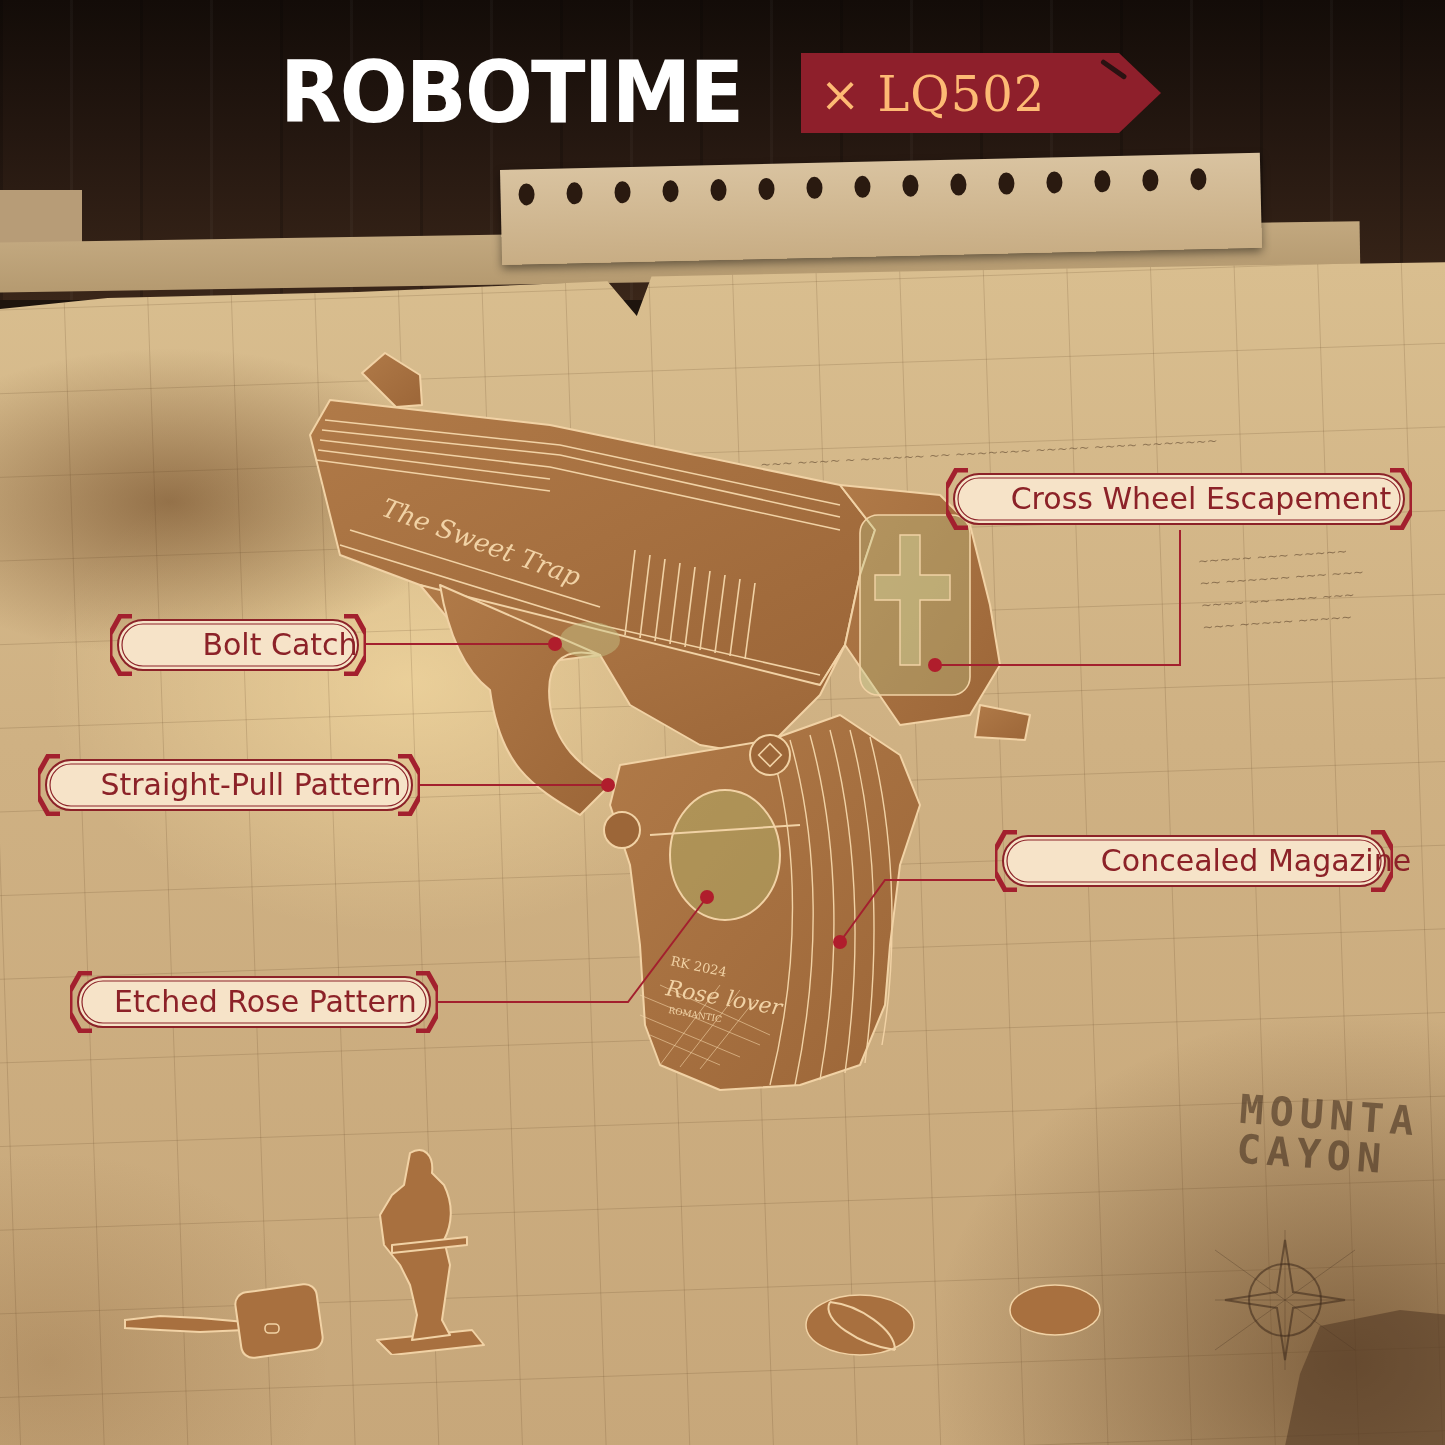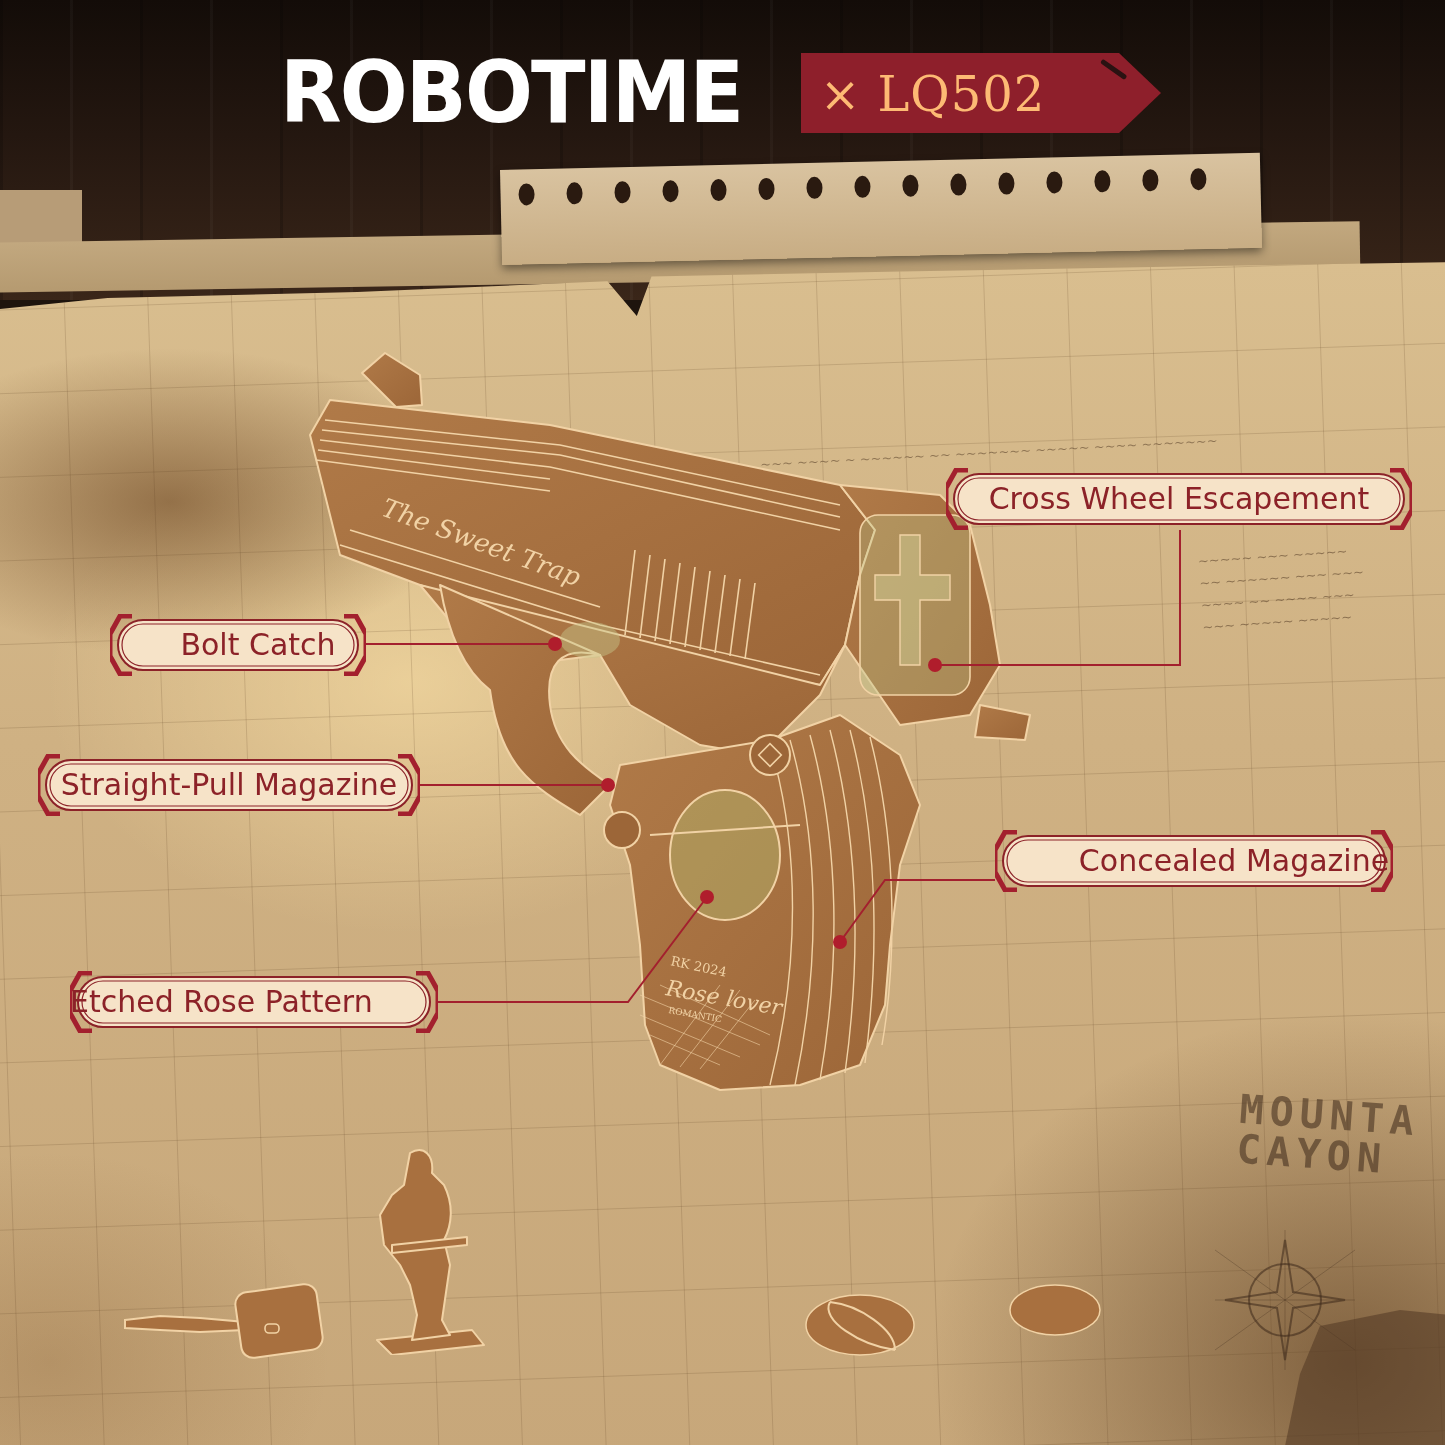--- a/index.html
+++ b/index.html
@@ -46,21 +46,21 @@
   .brand { position: absolute; left: 280px; top: 42px; color: #ffffff; font-family: "DejaVu Sans", sans-serif; font-weight: bold; font-size: 86px; line-height: 100px; letter-spacing: -2px; transform: scaleX(0.93); transform-origin: left center; }
   .tag { position: absolute; left: 801px; top: 53px; width: 360px; height: 80px; }
   .tag-text { position: absolute; left: 820px; top: 62px; color: #fdba74; font-family: "DejaVu Serif", serif; font-size: 48px; line-height: 64px; letter-spacing: 1px; }
 
   
   .gun { position: absolute; left: 300px; top: 345px; width: 740px; height: 790px; }
 
   
   .callout { position: absolute; height: 62px; }
   .callout svg { position: absolute; left: 0; top: 0; }
-  .callout-text { position: absolute; left: 0; right: 0; top: 0; height: 62px; line-height: 62px; text-align: center; color: #8c2228; font-family: "DejaVu Sans", sans-serif; font-size: 30px; white-space: nowrap; }
+  .callout-text { position: absolute; left: 0; right: 0; top: 0; height: 62px; line-height: 62px; text-align: center; color: #8c2228; font-family: "DejaVu Sans", sans-serif; font-size: 30px; white-space: nowrap; padding-left: 44px; }
   .leader { position: absolute; }
 
   .accessory { position: absolute; }
 </style>
 </head>
 <body>
 
 <div class="stage">
 
   <div class="wood"></div>
@@ -227,21 +227,21 @@
     <div class="callout-text">Bolt Catch</div>
   </div>
 
   <div class="callout" style="left:38px;top:754px;width:382px">
     <svg width="382" height="62" viewBox="0 0 382 62">
       <rect x="8" y="6" width="366" height="50" rx="25" fill="#f6e3c8" stroke="#8c2228" stroke-width="2"></rect>
       <rect x="12" y="10" width="358" height="42" rx="21" fill="none" stroke="#8c2228" stroke-width="1.2"></rect>
       <path d="M22 2 L10 2 L0 20 L0 42 L10 60 L22 60" fill="none" stroke="#a3202e" stroke-width="5"></path>
       <path d="M360 2 L372 2 L382 20 L382 42 L372 60 L360 60" fill="none" stroke="#a3202e" stroke-width="5"></path>
     </svg>
-    <div class="callout-text">Straight-Pull Magazine</div>
+    <div class="callout-text">Straight-Pull Pattern</div>
   </div>
 
   <div class="callout" style="left:995px;top:830px;width:478px">
     <svg width="398" height="62" viewBox="0 0 398 62">
       <rect x="8" y="6" width="382" height="50" rx="25" fill="#f6e3c8" stroke="#8c2228" stroke-width="2"></rect>
       <rect x="12" y="10" width="374" height="42" rx="21" fill="none" stroke="#8c2228" stroke-width="1.2"></rect>
       <path d="M22 2 L10 2 L0 20 L0 42 L10 60 L22 60" fill="none" stroke="#a3202e" stroke-width="5"></path>
       <path d="M376 2 L388 2 L398 20 L398 42 L388 60 L376 60" fill="none" stroke="#a3202e" stroke-width="5"></path>
     </svg>
     <div class="callout-text">Concealed Magazine</div>

